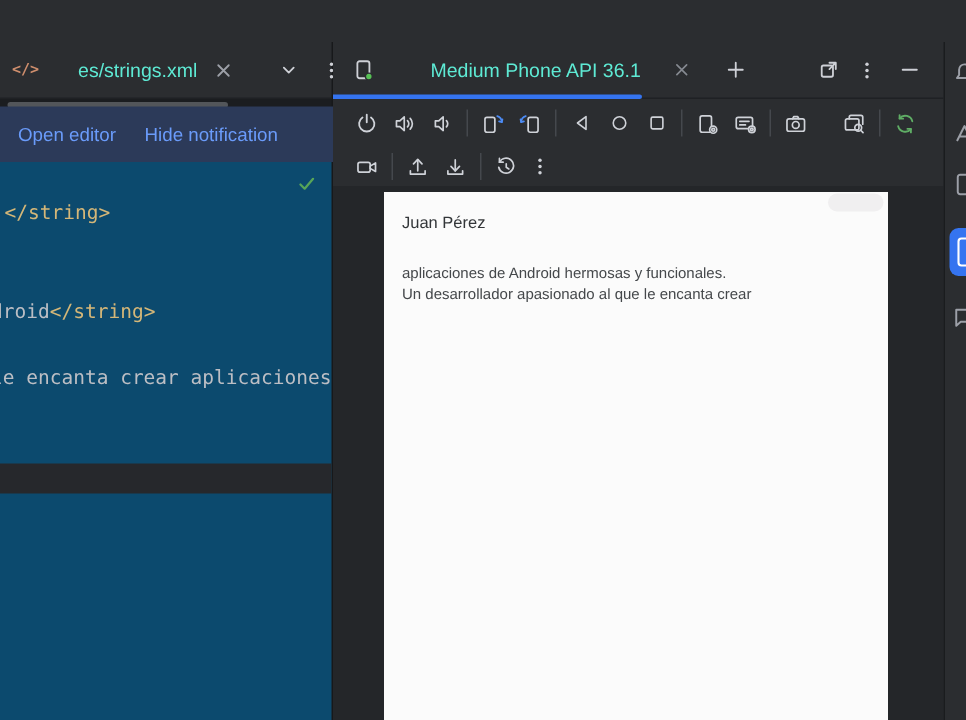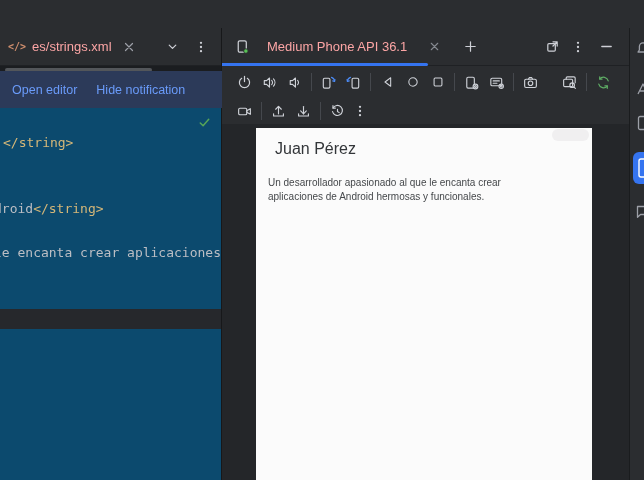--- a/index.html
+++ b/index.html
@@ -17,21 +17,21 @@
     color:#d5d7db; font-size:12px;
   }
   
   .left-panel { position:absolute; left:0; top:28px; width:222px; height:452px; background:#1b1d20; border-right:1px solid #17181a; }
   .tabbar {
     position:absolute; left:0; top:0; right:0; height:38px;
     background:#2b2d30; border-bottom:1px solid #1f2124;
     display:flex; align-items:center;
   }
   .tab { display:flex; align-items:center; gap:6px; padding:0 8px; height:100%; }
-  .tab-label { color:#fca5a5; font-size:13px; white-space:nowrap; }
+  .tab-label { color:#5eead4; font-size:13px; white-space:nowrap;margin-left:20px; }
   .xml-glyph { color:#cf8e6d; font-family:"DejaVu Sans Mono", monospace; font-size:10px; font-weight:bold; }
   .iconbtn { display:flex; align-items:center; justify-content:center; width:22px; height:22px; border-radius:4px; background:transparent; border:none; cursor:default; flex:0 0 auto; }
   .hthumb { position:absolute; left:5px; top:40px; width:147px; height:4px; border-radius:2px; background:#53565a; }
   .notification {
     position:absolute; left:0; top:43px; width:222px; height:37px;
     background:#2c3a59; display:flex; align-items:center; gap:19px; padding-left:12px;
   }
   .notification a { color:#6a9bfa; font-size:12.5px; text-decoration:none; white-space:nowrap; }
   .editor { position:absolute; left:0; top:80px; right:0; bottom:0; background:#0c4a6e; overflow:hidden; }
   .code-line { position:absolute; left:0; white-space:pre; font-family:"DejaVu Sans Mono", monospace; font-size:13px; line-height:14px; }
@@ -50,21 +50,21 @@
   .spacer { flex:1; }
   .toolbar { position:absolute; left:0; right:0; display:flex; align-items:center; padding-left:10px; }
   .row1 { top:38px; height:32px; }
   .row2 { top:70px; height:26px; }
   .tbtn { width:25px; height:24px; display:flex; align-items:center; justify-content:center; background:transparent; border:none; border-radius:4px; flex:0 0 auto; }
   .vdiv { width:1px; height:18px; background:#45484d; margin:0 4px; flex:0 0 auto; }
   .gap14 { width:14px; flex:0 0 auto; }
   .device-area { position:absolute; left:0; top:96px; right:0; bottom:0; background:#242629; }
   .phone-screen { position:absolute; left:34px; top:4px; width:336px; bottom:0; background:#fbfbfb; }
   .screen-pill { position:absolute; right:3px; top:1px; width:37px; height:12px; border-radius:6px; background:#f0eff0; }
-  .p-name  { position:absolute; left:12px; top:14px; font-size:16px; line-height:14px; color:#333639;margin-left:7px; }
+  .p-name  { position:absolute; left:12px; top:14px; font-size:11px; line-height:14px; color:#333639; }
   .p-role  { position:absolute; left:12px; top:28px; font-size:10px; line-height:14px; color:#333639; }
   .p-bio   { position:absolute; left:12px; top:48px; font-size:10px; line-height:14px; color:#45484b; white-space:nowrap; }
   
   .stripe { position:absolute; left:629px; top:28px; width:15px; height:452px; background:#2b2d30; border-left:1px solid #1a1c1e; overflow:hidden; }
   .stripe .sbtn { position:absolute; left:4px; width:20px; height:20px; }
   .stripe .active-tool { position:absolute; left:3px; top:124px; width:22px; height:32px; border-radius:6px; background:#3574f0; display:flex; align-items:center; padding-left:4px; }
 </style>
 </head>
 <body>
 
@@ -287,22 +287,22 @@
             <circle cx="7" cy="11.2" r="1.15"></circle>
           </svg>
       </button>
     </div>
 
     <div class="device-area">
       <div class="phone-screen">
         <div class="screen-pill"></div>
         <div class="p-name">Juan Pérez</div>
         <div class="p-bio">
+          <div>aplicaciones de Android hermosas y funcionales.</div>
           <div>Un desarrollador apasionado al que le encanta crear</div>
-          <div>aplicaciones de Android hermosas y funcionales.</div>
         </div>
       </div>
     </div>
   </div>
 
   <div class="stripe">
     <span class="sbtn" style="top:11px">
       <svg width="18" height="18" viewBox="0 0 18 18" fill="none" stroke="#9da0a8" stroke-width="1.3" stroke-linejoin="round">
           <path d="M4 13h10l-1.4-2V7.5a3.6 3.6 0 0 0-7.2 0V11z"></path>
         </svg>

